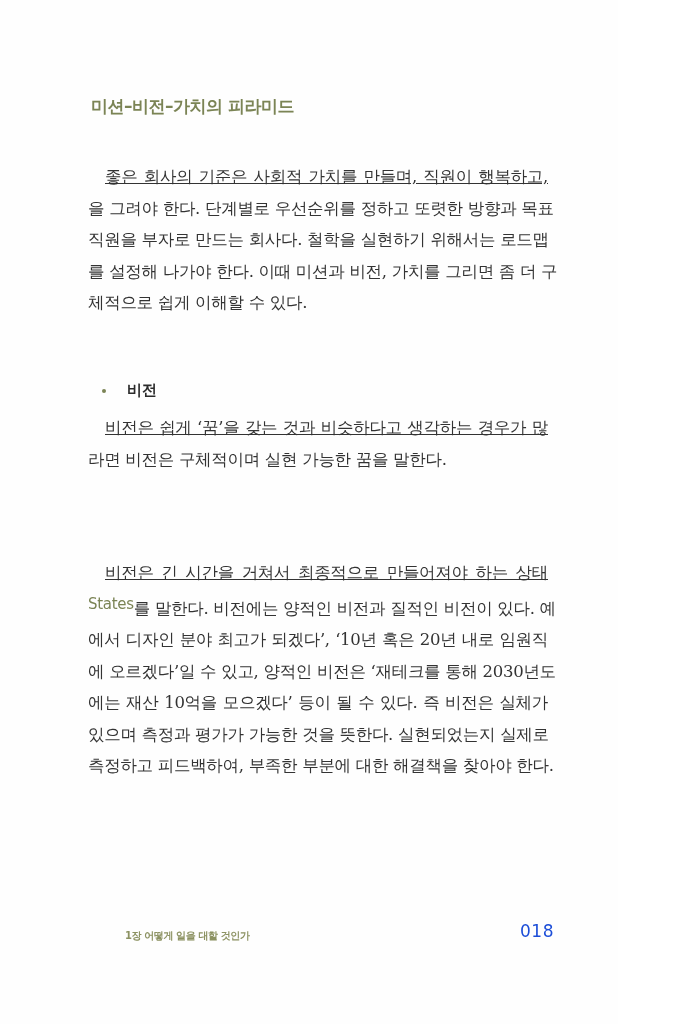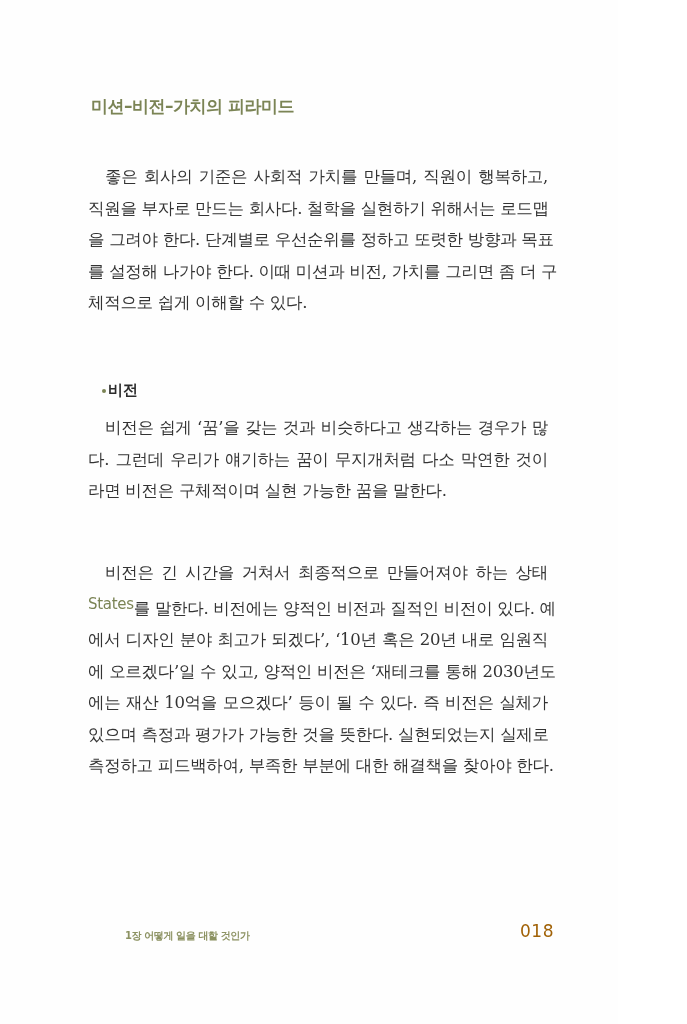--- a/index.html
+++ b/index.html
@@ -46,32 +46,33 @@
       display: block;
       white-space: nowrap;
       text-align: justify;
       text-align-last: justify;
     }
     .para .line.last {
       text-align-last: left;
     }
     .para .line.indent {
       padding-left: 17px;
+      text-decoration: underline;
     }
     .subheading {
       position: absolute;
       left: 102px;
       top: 381px;
       font-family: "DejaVu Sans", "Liberation Sans", sans-serif;
       font-weight: bold;
       font-size: 15px;
       color: #2b2b2b;
       display: flex;
       align-items: center;
-      gap: 2px;
+      gap: 21px;
     }
     .bullet-dot {
       display: inline-block;
       width: 4px; height: 4px;
       border-radius: 50%;
       background: #7b8455;
     }
     .gloss {
       font-family: "DejaVu Sans", "Liberation Sans", sans-serif;
       font-size: 15px;
@@ -89,47 +90,46 @@
       color: #8c9262;
       letter-spacing: -0.4px;
       margin-left: 34px;
     }
     .footer-page {
       position: absolute;
       left: 520px;
       top: 921px;
       font-family: "DejaVu Sans", "Liberation Sans", sans-serif;
       font-size: 17px;
-      color: #a16207;
+      color: #1d4ed8;
       letter-spacing: 0.5px;
     }
   </style>
 </head>
 <body>
 
 <div class="page">
 
   <h2 class="section-title">미션–비전–가치의 피라미드</h2>
 
   <p class="para" style="top:161px;">
     <span class="line indent">좋은 회사의 기준은 사회적 가치를 만들며, 직원이 행복하고,</span>
+    <span class="line">을 그려야 한다. 단계별로 우선순위를 정하고 또렷한 방향과 목표</span>
     <span class="line">직원을 부자로 만드는 회사다. 철학을 실현하기 위해서는 로드맵</span>
-    <span class="line">을 그려야 한다. 단계별로 우선순위를 정하고 또렷한 방향과 목표</span>
     <span class="line">를 설정해 나가야 한다. 이때 미션과 비전, 가치를 그리면 좀 더 구</span>
     <span class="line last">체적으로 쉽게 이해할 수 있다.</span>
   </p>
 
   <div class="subheading">
     <span class="bullet-dot"></span>
     <span>비전</span>
   </div>
 
   <p class="para" style="top:412px;">
     <span class="line indent">비전은 쉽게 ‘꿈’을 갖는 것과 비슷하다고 생각하는 경우가 많</span>
-    <span class="line">다. 그런데 우리가 얘기하는 꿈이 무지개처럼 다소 막연한 것이</span>
     <span class="line last">라면 비전은 구체적이며 실현 가능한 꿈을 말한다.</span>
   </p>
 
   <p class="para" style="top:557px;">
     <span class="line indent">비전은 긴 시간을 거쳐서 최종적으로 만들어져야 하는 상태</span>
     <span class="line"><span class="gloss">States</span><span>를 말한다. 비전에는 양적인 비전과 질적인 비전이 있다. 예</span></span>
     <span class="line">에서 디자인 분야 최고가 되겠다’, ‘10년 혹은 20년 내로 임원직</span>
     <span class="line">에 오르겠다’일 수 있고, 양적인 비전은 ‘재테크를 통해 2030년도</span>
     <span class="line">에는 재산 10억을 모으겠다’ 등이 될 수 있다. 즉 비전은 실체가</span>
     <span class="line">있으며 측정과 평가가 가능한 것을 뜻한다. 실현되었는지 실제로</span>

